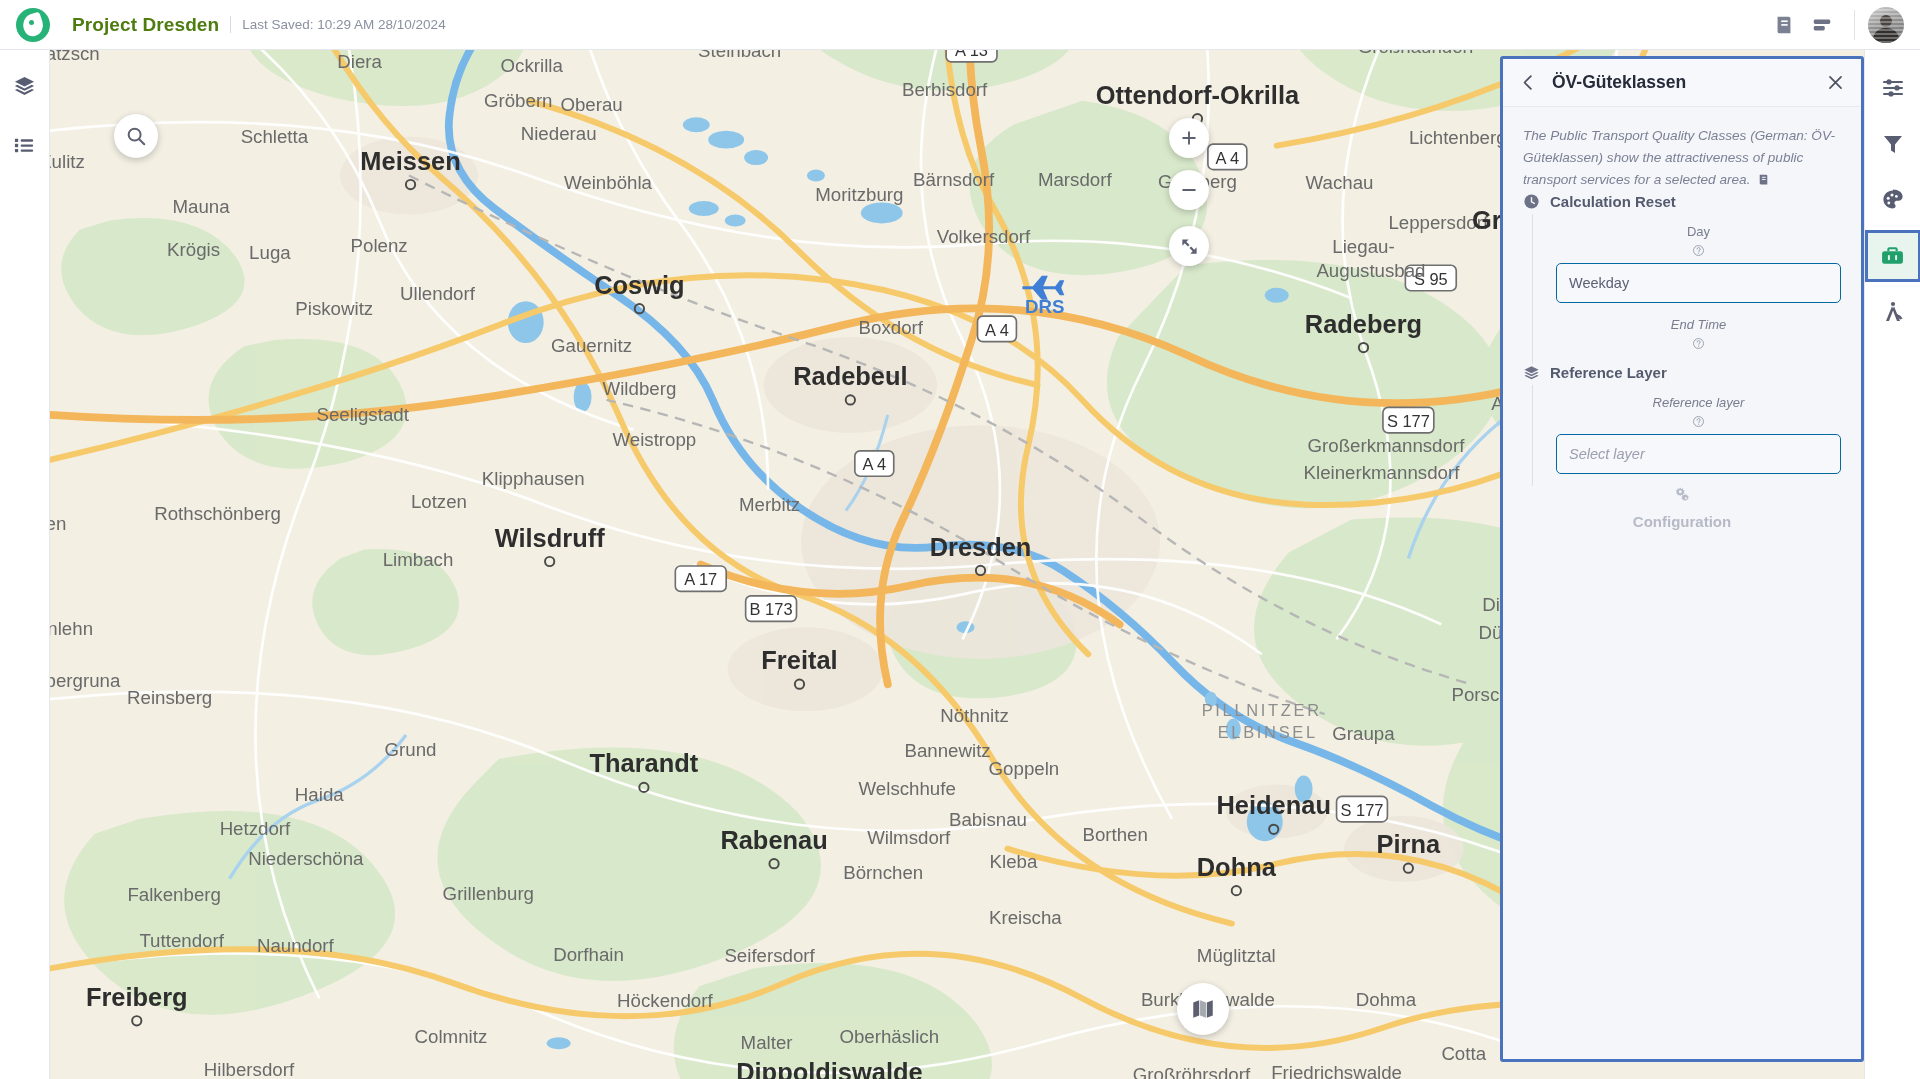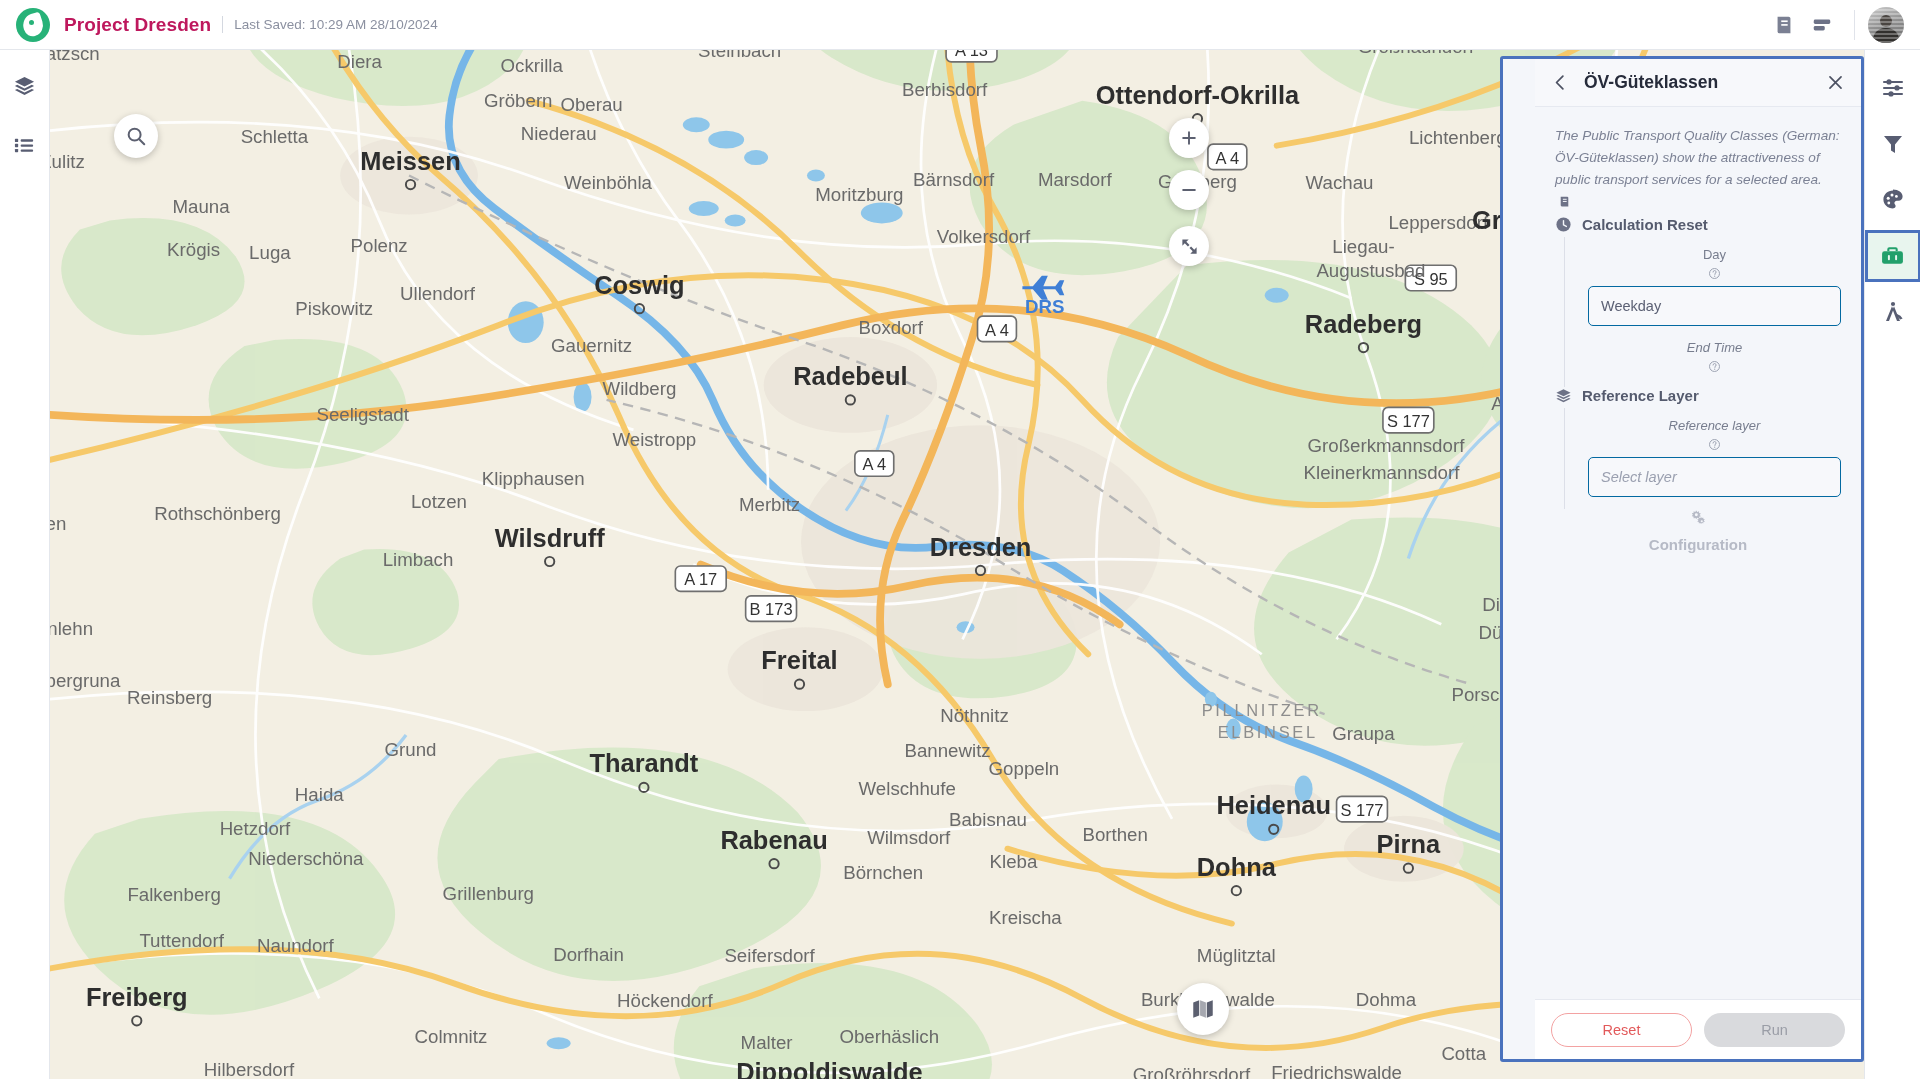--- a/index.html
+++ b/index.html
@@ -31,23 +31,23 @@
     background: #ffffff;
     border-radius: 60% 20% 55% 45%;
     transform: rotate(-18deg);
   }
   #brand-logo .eye {
     position: absolute; left: 13px; top: 12px;
     width: 5px; height: 5px; border-radius: 50%;
     background: #27b278;
   }
   #app-title {
-    margin-left: 14px;
+    margin-left: 22px;
     font-size: 19px; font-weight: bold;
-    color: #be185d; letter-spacing: .1px;
+    color: #4d7c0f; letter-spacing: .1px;
   }
   #title-sep {
     margin: 0 11px; width: 1px; height: 17px;
     background: #d4d8e0;
   }
   #last-saved {
     font-size: 13.5px; color: #8b90a0;
   }
   #topbar-right {
     margin-left: auto; display: flex; align-items: center;
@@ -130,21 +130,20 @@
   
   #right-panel {
     position: absolute; top: 56px; left: 1500px;
     width: 364px; height: 1006px;
     border: 3px solid #4a72bd;
     border-radius: 3px;
     background: #f4f6fa;
     display: flex; flex-direction: column;
     z-index: 50;
     overflow: hidden;
-    padding-left: 32px;
   }
   #panel-header {
     height: 48px; flex: 0 0 auto;
     background: #f7f8fb;
     border-bottom: 1px solid #e6e9f0;
     display: flex; align-items: center;
     padding: 0 16px;
   }
   #panel-back { cursor: pointer; color: #4c5162; display:flex; }
   #panel-title {
@@ -738,24 +737,20 @@
             <circle cx="8.9" cy="8.2" r="2.1" fill="#f4f6fa"></circle>
             <path d="M17 12.5l.4 1.2 1.3.3.6-1 1.1.7-.4 1.1.8 1 1.2-.3.3 1.2-1.1.6v1.3l1.1.6-.3 1.2-1.2-.3-.8 1 .4 1.1-1.1.7-.6-1-1.3.3-.4 1.2h-1.2l-.4-1.2-1.3-.3-.6 1-1.1-.7.4-1.1-.8-1-1.2.3-.3-1.2 1.1-.6v-1.3l-1.1-.6.3-1.2 1.2.3.8-1-.4-1.1 1.1-.7.6 1 1.3-.3.4-1.2H17z" transform="translate(0 -.8) scale(.85) translate(2 2)"></path>
             <circle cx="16.6" cy="17.3" r="1.5" fill="#f4f6fa"></circle>
           </svg>
         </span>
         <span>Configuration</span>
       </div>
     </div>
   </div>
 
-  <div id="panel-footer">
-    <button class="btn" id="btn-reset">Reset</button>
-    <button class="btn" id="btn-run">Run</button>
-  </div>
 </div>
 
 <div id="right-rail">
   <div class="rr-btn">
     <svg width="24" height="24" viewBox="0 0 24 24" fill="currentColor">
       <rect x="2" y="5" width="20" height="1.9" rx=".9"></rect>
         <circle cx="8" cy="5.9" r="2.6"></circle>
       <rect x="2" y="11" width="20" height="1.9" rx=".9"></rect>
         <circle cx="16" cy="11.9" r="2.6"></circle>
       <rect x="2" y="17" width="20" height="1.9" rx=".9"></rect>

